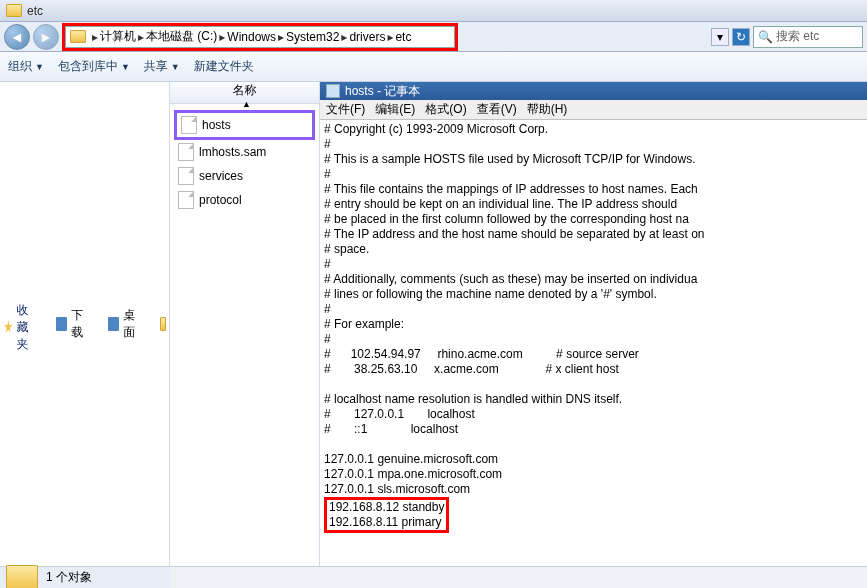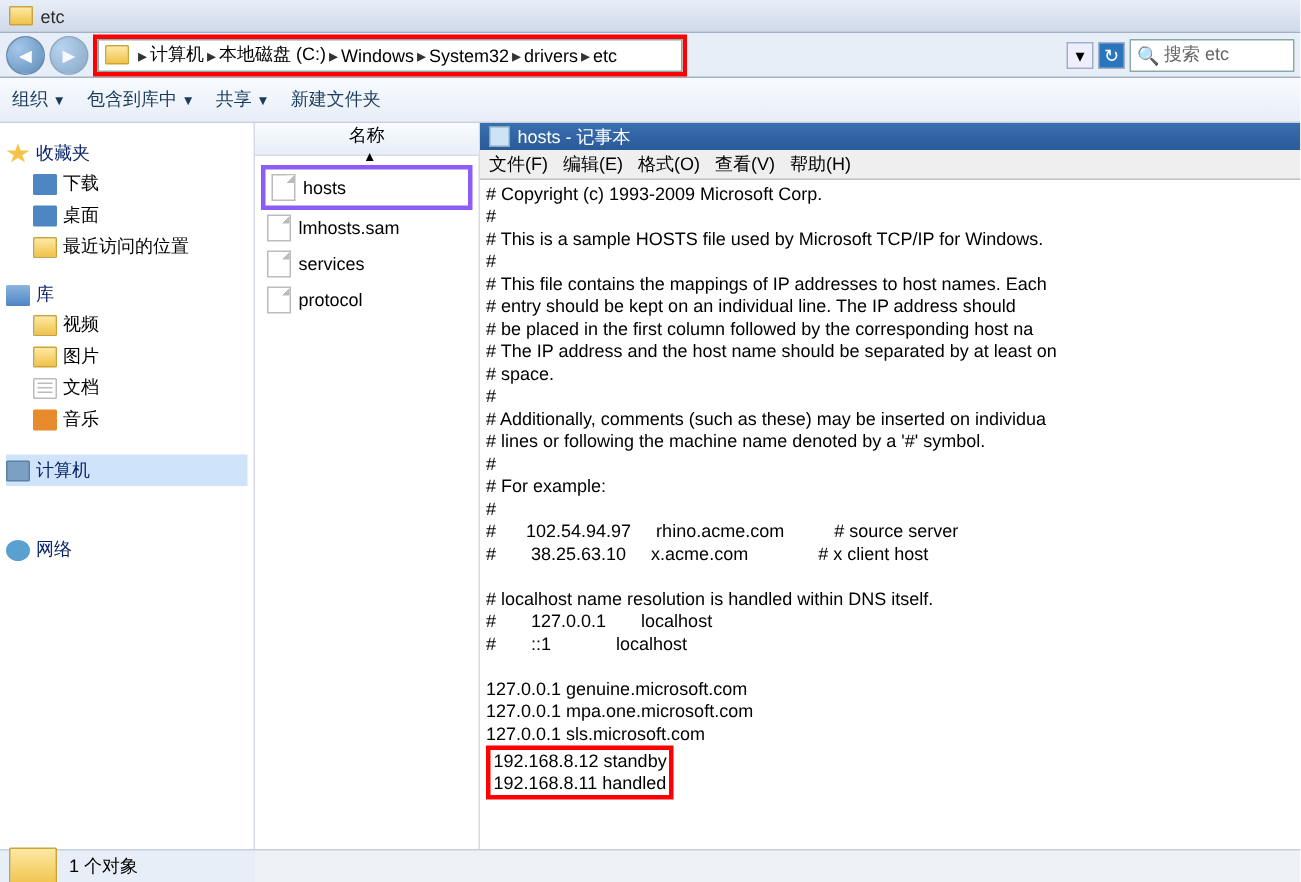--- a/index.html
+++ b/index.html
@@ -20,21 +20,21 @@
   .addr-right .drop, .addr-right .refresh { width:18px; height:18px; display:flex; align-items:center; justify-content:center; background:#eef; border:1px solid #9fb0c8;}
   .addr-right .refresh { background:#2a75bb; color:#fff;}
   .searchbox { width: 110px; height: 22px; border: 1px solid #8aa; background: #fff; display: flex; align-items: center; padding: 0 4px; gap:3px; color:#666;}
   .searchbox .sicon {color:#5a7ca0;}
 
   .toolbar { height: 30px; background: linear-gradient(#f7fbff,#e8eef7); border-bottom:1px solid #c5d0de; display: flex; align-items: center; padding: 0 8px; gap: 14px; }
   .toolbar .item { display: flex; align-items: center; gap: 3px; color: #1a3b5c; cursor: pointer; }
   .toolbar .drop { font-size: 9px; color: #1a3b5c; }
 
   .body-area { display: flex; height: calc(588px - 22px - 30px - 30px - 22px); }
-  .left-pane { width: 170px; border-right: 1px solid #d4dbe6; padding: 6px 4px; display:flex; flex-direction:column; gap:2px; overflow:hidden;}
+  .left-pane { width: 170px; border-right: 1px solid #d4dbe6; padding: 6px 4px; display:flex; flex-direction:row; gap:2px; overflow:hidden;}
   .left-pane .group-title { display:flex; align-items:center; gap:4px; margin-top:6px; font-weight:normal; color:#0a246a;}
   .left-pane .node { display:flex; align-items:center; gap:4px; padding:1px 0 1px 18px; cursor:pointer; }
   .ic { width:16px; height:14px; display:inline-block; border-radius:1px; }
   .ic-star { background:#f6c349; clip-path: polygon(50% 0,61% 35%,98% 35%,68% 57%,79% 91%,50% 70%,21% 91%,32% 57%,2% 35%,39% 35%);}
   .ic-blue { background:#4e86c4;}
   .ic-folder { background: linear-gradient(#fde9a4,#f0c24a); border:1px solid #cba43a;}
   .ic-doc { background:#fff; border:1px solid #bbb; position:relative;}
   .ic-doc:after{content:'';position:absolute;top:2px;left:2px;right:2px;height:1px;background:#bbb;box-shadow:0 3px 0 #bbb,0 6px 0 #bbb;}
   .ic-libs { background: linear-gradient(#8ab5de,#4e86c4);}
   .ic-comp { background:#7aa0c4; border:1px solid #5a80a4;}
@@ -227,21 +227,21 @@
 #       38.25.63.10     x.acme.com              # x client host
 
 # localhost name resolution is handled within DNS itself.
 #       127.0.0.1       localhost
 #       ::1             localhost
 
 127.0.0.1 genuine.microsoft.com
 127.0.0.1 mpa.one.microsoft.com
 127.0.0.1 sls.microsoft.com</span>
 <span class="hl-box2"><span>192.168.8.12 standby
-192.168.8.11 handled</span></span></div>
+192.168.8.11 primary</span></span></div>
   </div>
 </div>
 
 <div class="statusbar-wide"></div>
 <div class="statusbar">
   <span class="big-folder"></span>
   <span>1 个对象</span>
 </div>
 
 </body></html>

